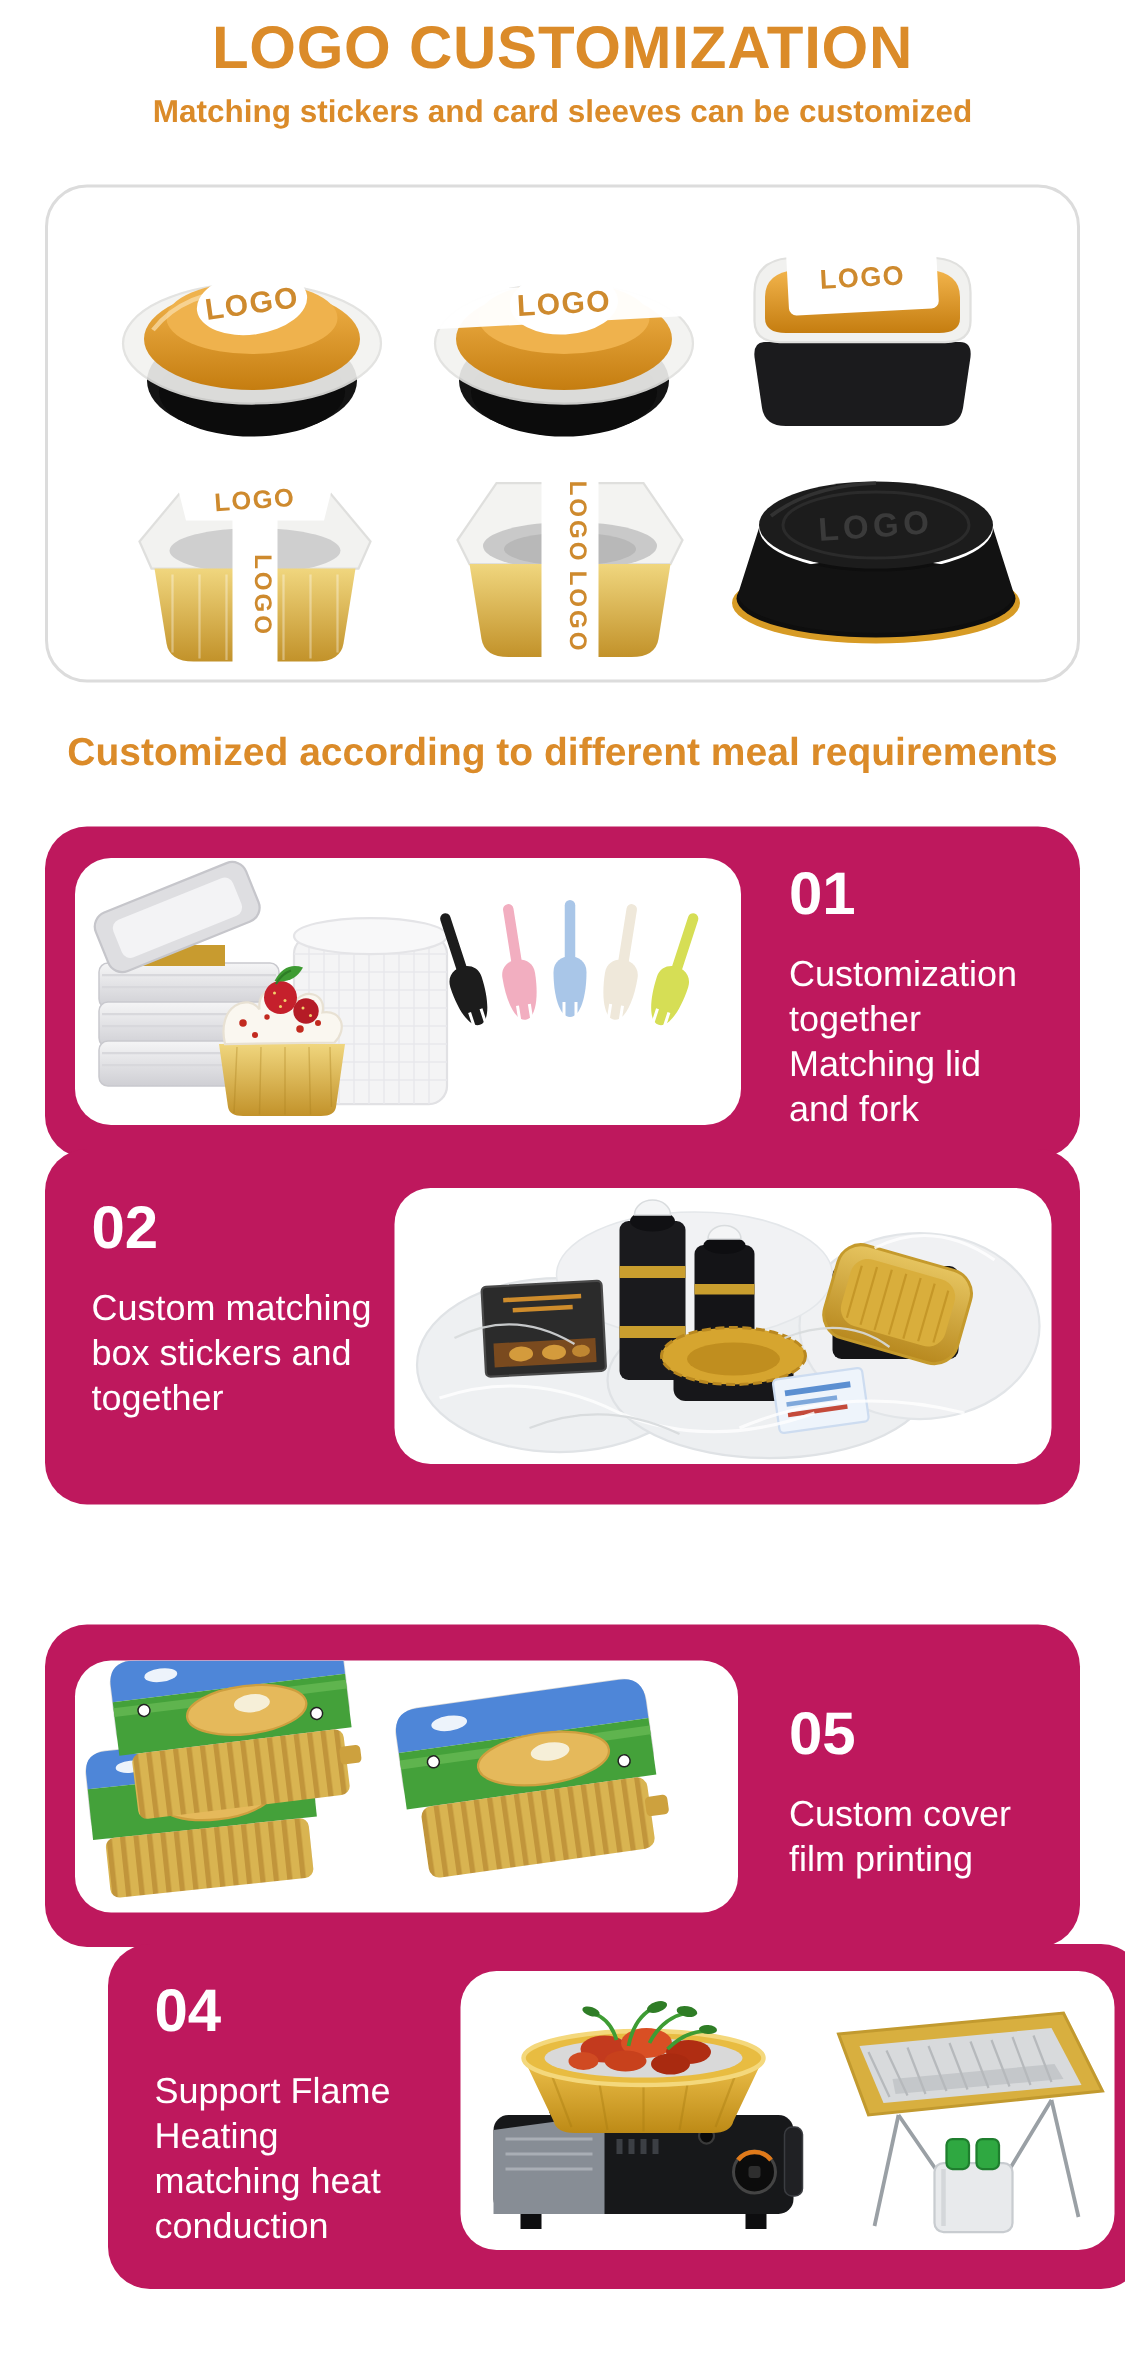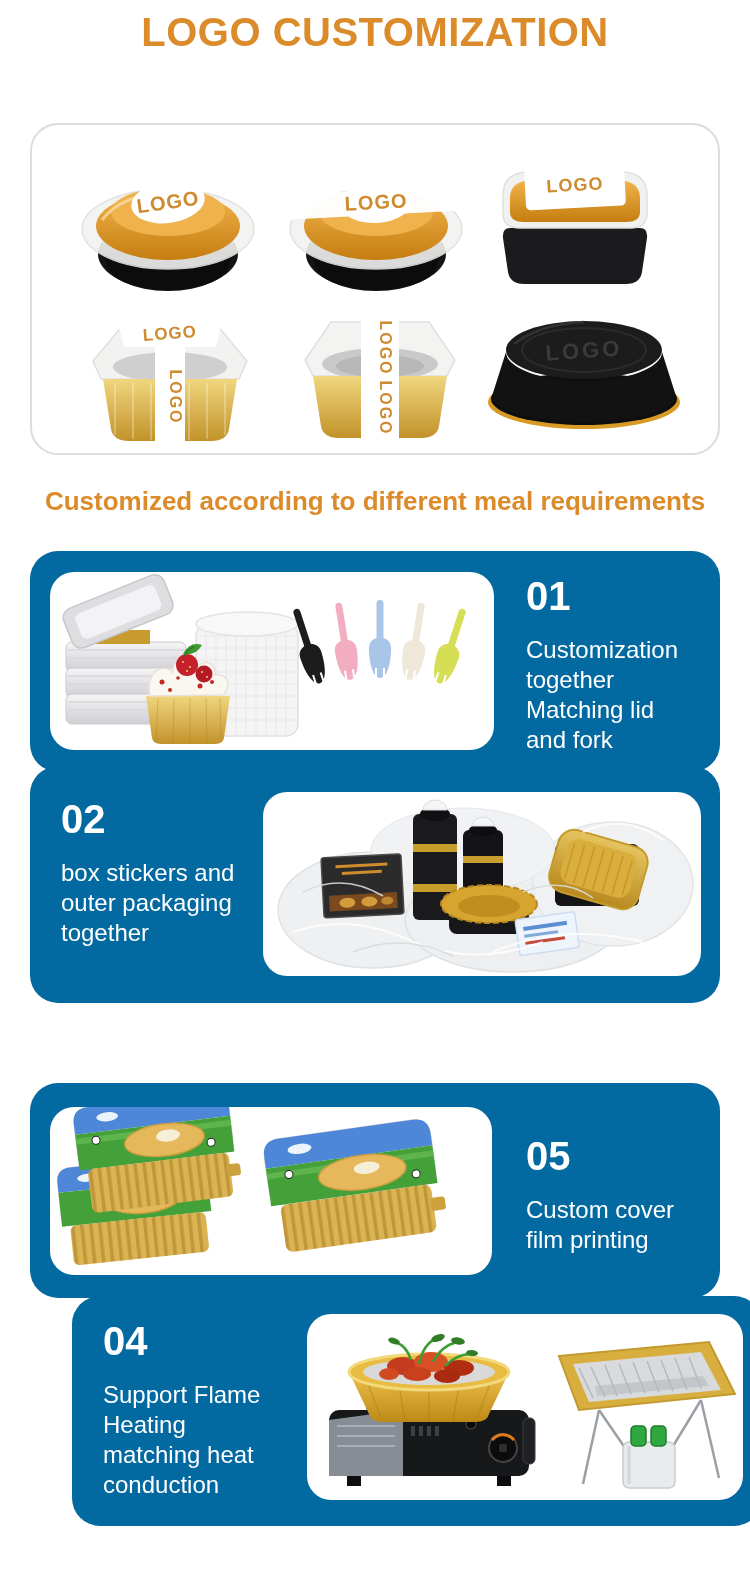--- a/index.html
+++ b/index.html
@@ -8,21 +8,21 @@
   .abs{position:absolute;}
   
   #main-title{top:10px;left:0;width:750px;text-align:center;font-size:40px;font-weight:800;
               letter-spacing:0.5px;}
   #main-subtitle{top:63px;left:0;width:750px;text-align:center;font-size:21px;font-weight:700;}
   #section-heading{top:486px;left:0;width:750px;text-align:center;font-size:26px;font-weight:700;}
   
   #showcase{top:123px;left:30px;width:686px;height:328px;background:#fff;
             border:2px solid #DCDCDC;border-radius:28px;}
   
-  .card{left:30px;width:690px;background:#0369a1;border-radius:28px;color:#fff;}
+  .card{left:30px;width:690px;background:#be185d;border-radius:28px;color:#fff;}
   #card-01{top:551px;height:221px;}
   #card-02{top:766px;height:237px;}
   #card-03{top:1083px;height:215px;}
   #card-04{top:1296px;height:230px;margin-left:42px;}
   .panel{position:absolute;background:#ffffff;border-radius:24px;overflow:hidden;}
   #card-01 .panel{left:20px;top:21px;width:444px;height:178px;}
   #card-02 .panel{left:233px;top:26px;width:438px;height:184px;}
   #card-03 .panel{left:20px;top:24px;width:442px;height:168px;}
   #card-04 .panel{left:235px;top:18px;width:436px;height:186px;}
   .card-num{position:absolute;font-size:40px;font-weight:700;line-height:46px;}
@@ -71,20 +71,21 @@
           <rect width="3.5" height="12" fill="#C1953B"></rect>
       </pattern>
       <pattern id="p-ribs2" width="8" height="12" patternUnits="userSpaceOnUse">
         <rect width="8" height="12" fill="#E2B84B"></rect>
           <rect width="3" height="12" fill="#C9991F"></rect>
       </pattern>
     </defs>
   </svg>
 
   <div id="main-title" class="abs orange-text">LOGO CUSTOMIZATION</div>
+  <div id="main-subtitle" class="abs orange-text">Matching stickers and card sleeves can be customized</div>
 
   <div id="showcase" class="abs">
 
     <svg class="abs" style="left:30px;top:25px" width="212" height="150" viewBox="0 0 212 150">
       <ellipse cx="106" cy="104" rx="70" ry="36" fill="#141414"></ellipse>
       <ellipse cx="106" cy="111" rx="62" ry="30" fill="#0c0c0c"></ellipse>
       <ellipse cx="106" cy="79" rx="86" ry="40" fill="#F2F2F0" stroke="#E0E0DE" stroke-width="1.5" opacity="0.9"></ellipse>
       <ellipse cx="106" cy="76" rx="72" ry="34" fill="url(#g-amber)"></ellipse>
       <ellipse cx="106" cy="62" rx="57" ry="24" fill="#EFB24D"></ellipse>
       <path d="M40,70 Q60,44 106,42" stroke="#FBE0AE" stroke-width="3" fill="none" opacity="0.7"></path>
@@ -234,22 +235,22 @@
       <span>Customization</span>
       <span>together</span>
       <span>Matching lid</span>
       <span>and fork</span>
     </div>
   </div>
 
   <div id="card-02" class="abs card">
     <div class="card-num">02</div>
     <div class="card-lines">
+      <span>Custom matching</span>
       <span>box stickers and</span>
-      <span>outer packaging</span>
       <span>together</span>
     </div>
     <div class="panel">
       <svg width="438" height="184" viewBox="0 0 438 184">
 
         <ellipse cx="110" cy="118" rx="95" ry="58" fill="#EEF0F2" stroke="#E0E3E6" stroke-width="1.5"></ellipse>
         <ellipse cx="250" cy="128" rx="108" ry="52" fill="#EDEFF1" stroke="#DFE2E5" stroke-width="1.5"></ellipse>
         <ellipse cx="350" cy="92" rx="80" ry="62" fill="#F0F1F3" stroke="#E2E5E8" stroke-width="1.5"></ellipse>
         <ellipse cx="200" cy="58" rx="92" ry="42" fill="#F1F2F4" stroke="#E4E7EA" stroke-width="1"></ellipse>
 

